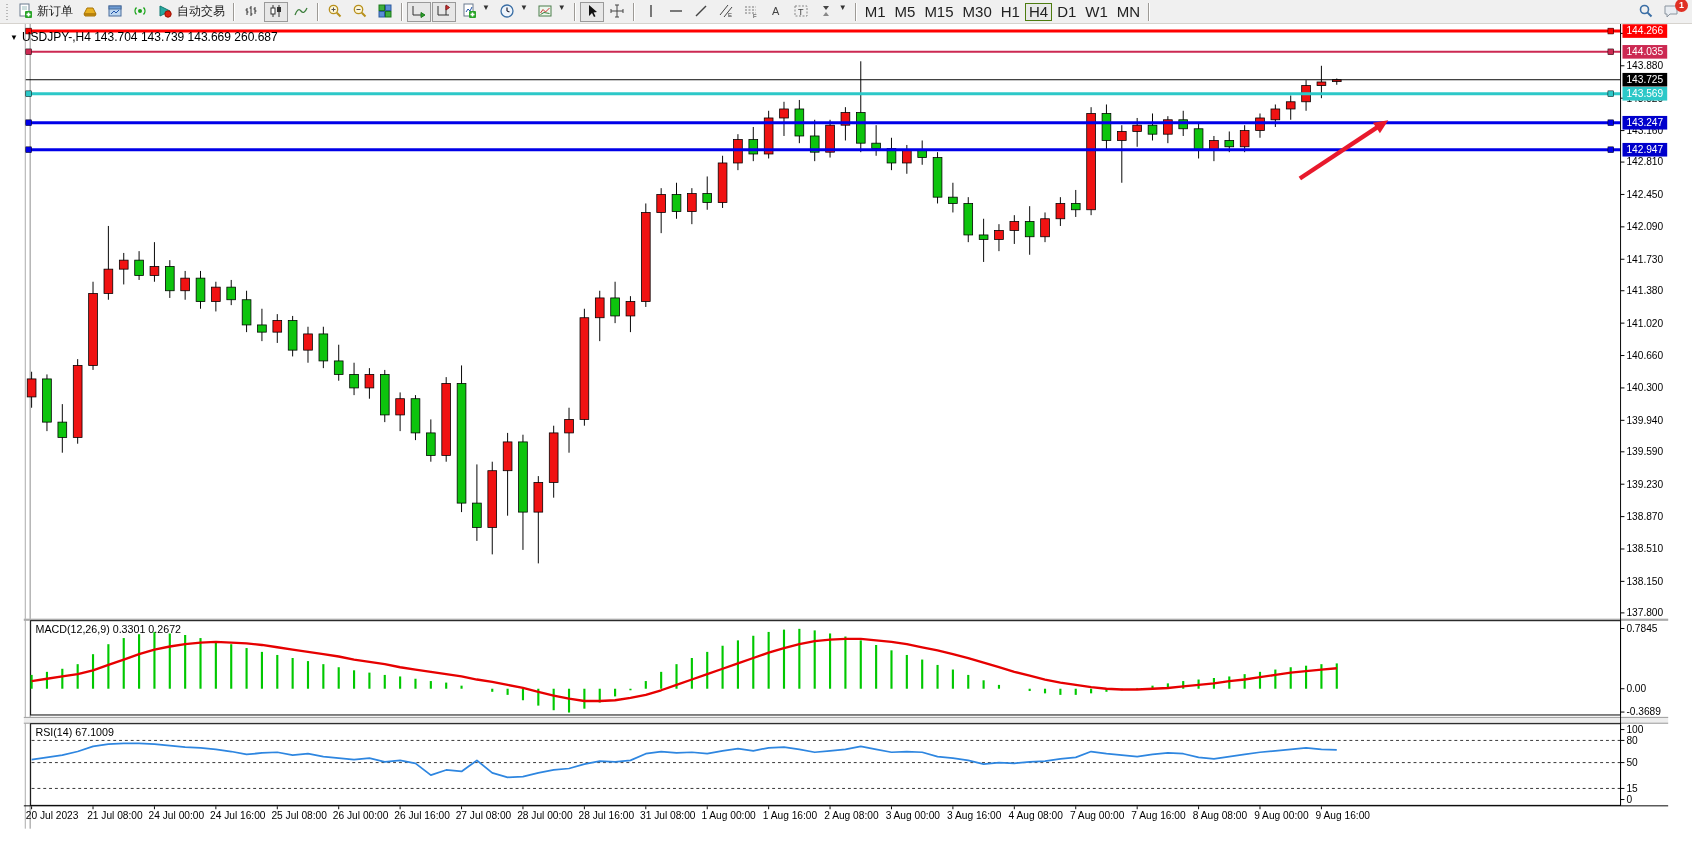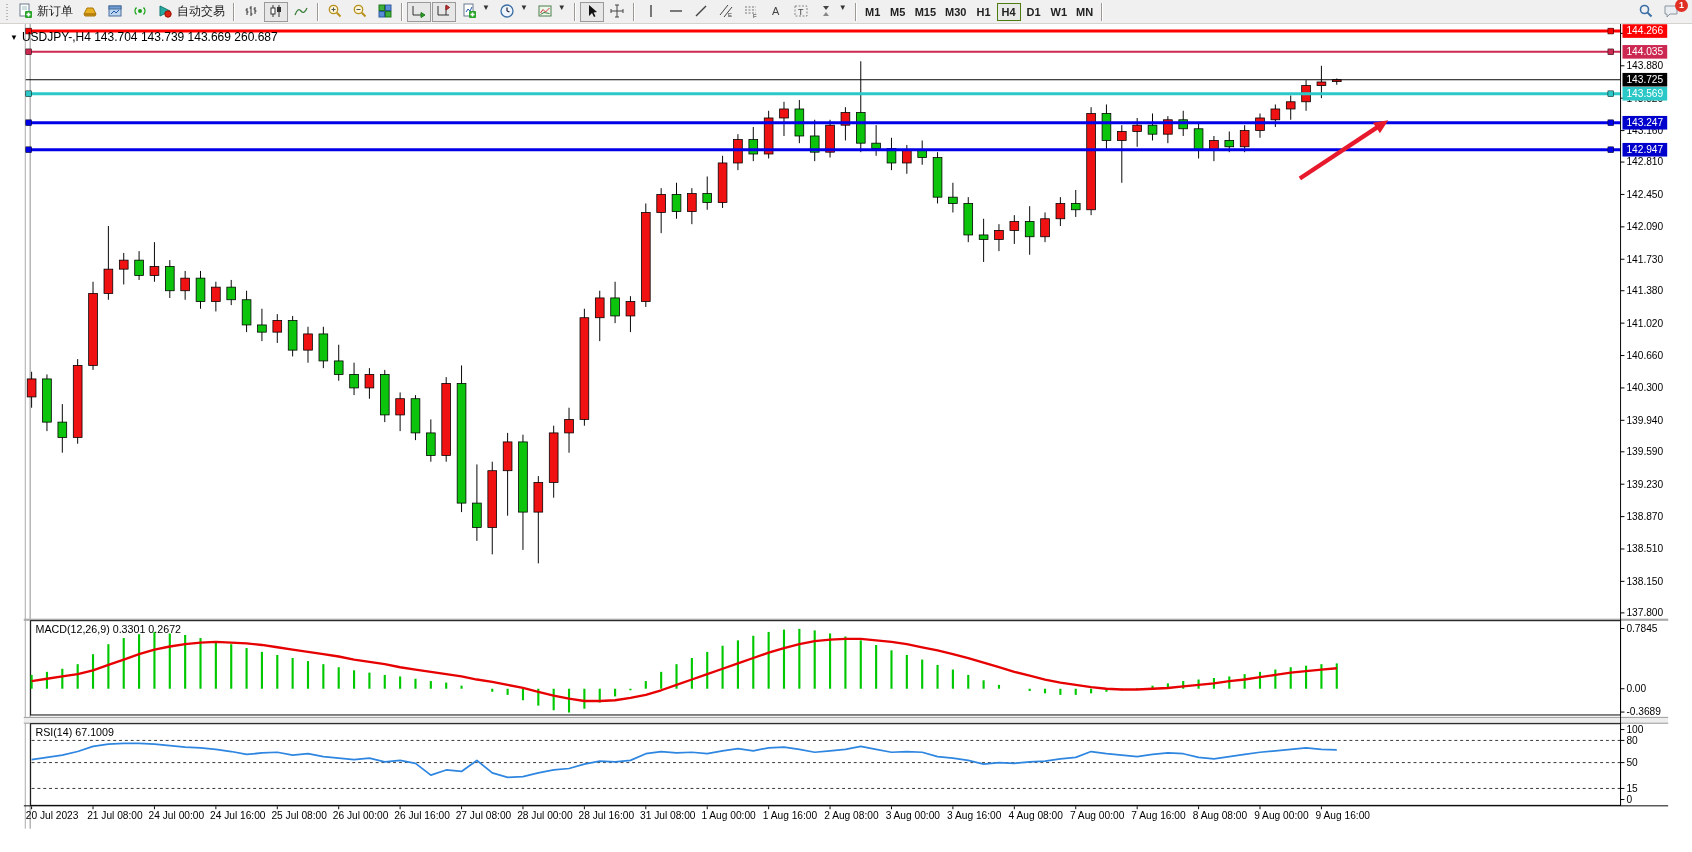--- a/index.html
+++ b/index.html
@@ -13,22 +13,22 @@
   .grip { width:5px; height:16px; margin:0 2px;
     background:repeating-linear-gradient(to bottom,#b9b9b9 0 1px,transparent 1px 3px);
     background-size:2px 100%; background-repeat:repeat-y; background-position:1px 0; }
   .tb-sep { width:2px; height:18px; margin:0 3px;
     border-left:1px solid #9d9a96; border-right:1px solid #ffffff; }
   .tb-btn { height:20px; min-width:22px; display:flex; align-items:flex-start; justify-content:center;
     gap:4px; padding:0 3px; border:1px solid transparent; background:transparent;
     font-size:12px; color:#1a1a1a; cursor:default; }
   .tb-btn.pressed { border:1px solid #9a9a9a; background:#e7e7e7; }
   .tb-btn .caret { font-size:8px; color:#333; margin-left:1px; }
-  .tf-btn { height:18px; min-width:24px; padding:0 3px; font-size:11px; color:#222;
-    display:flex; align-items:center; justify-content:center; border:1px solid transparent;font-weight:bold; }
+  .tf-btn { height:18px; min-width:24px; padding:0 3px; font-size:15px; color:#222;
+    display:flex; align-items:center; justify-content:center; border:1px solid transparent; }
   .tf-btn.pressed { border:1px solid #4d7c0f; background:#e9e9e9; }
   .tb-spacer { flex:1; }
   .badge { position:absolute; top:-4px; right:-6px; width:13px; height:13px; border-radius:50%;
     background:#e03024; color:#fff; font-size:9px; font-weight:bold;
     display:flex; align-items:center; justify-content:center; }
   .icon16 { width:16px; height:16px; display:block; }
 
   
   .chart-wrap { position:absolute; left:0; top:24px; width:1692px; height:828px; background:#fff; }
   .chart-title { position:absolute; left:10px; top:6px; font-size:12px; color:#000;

